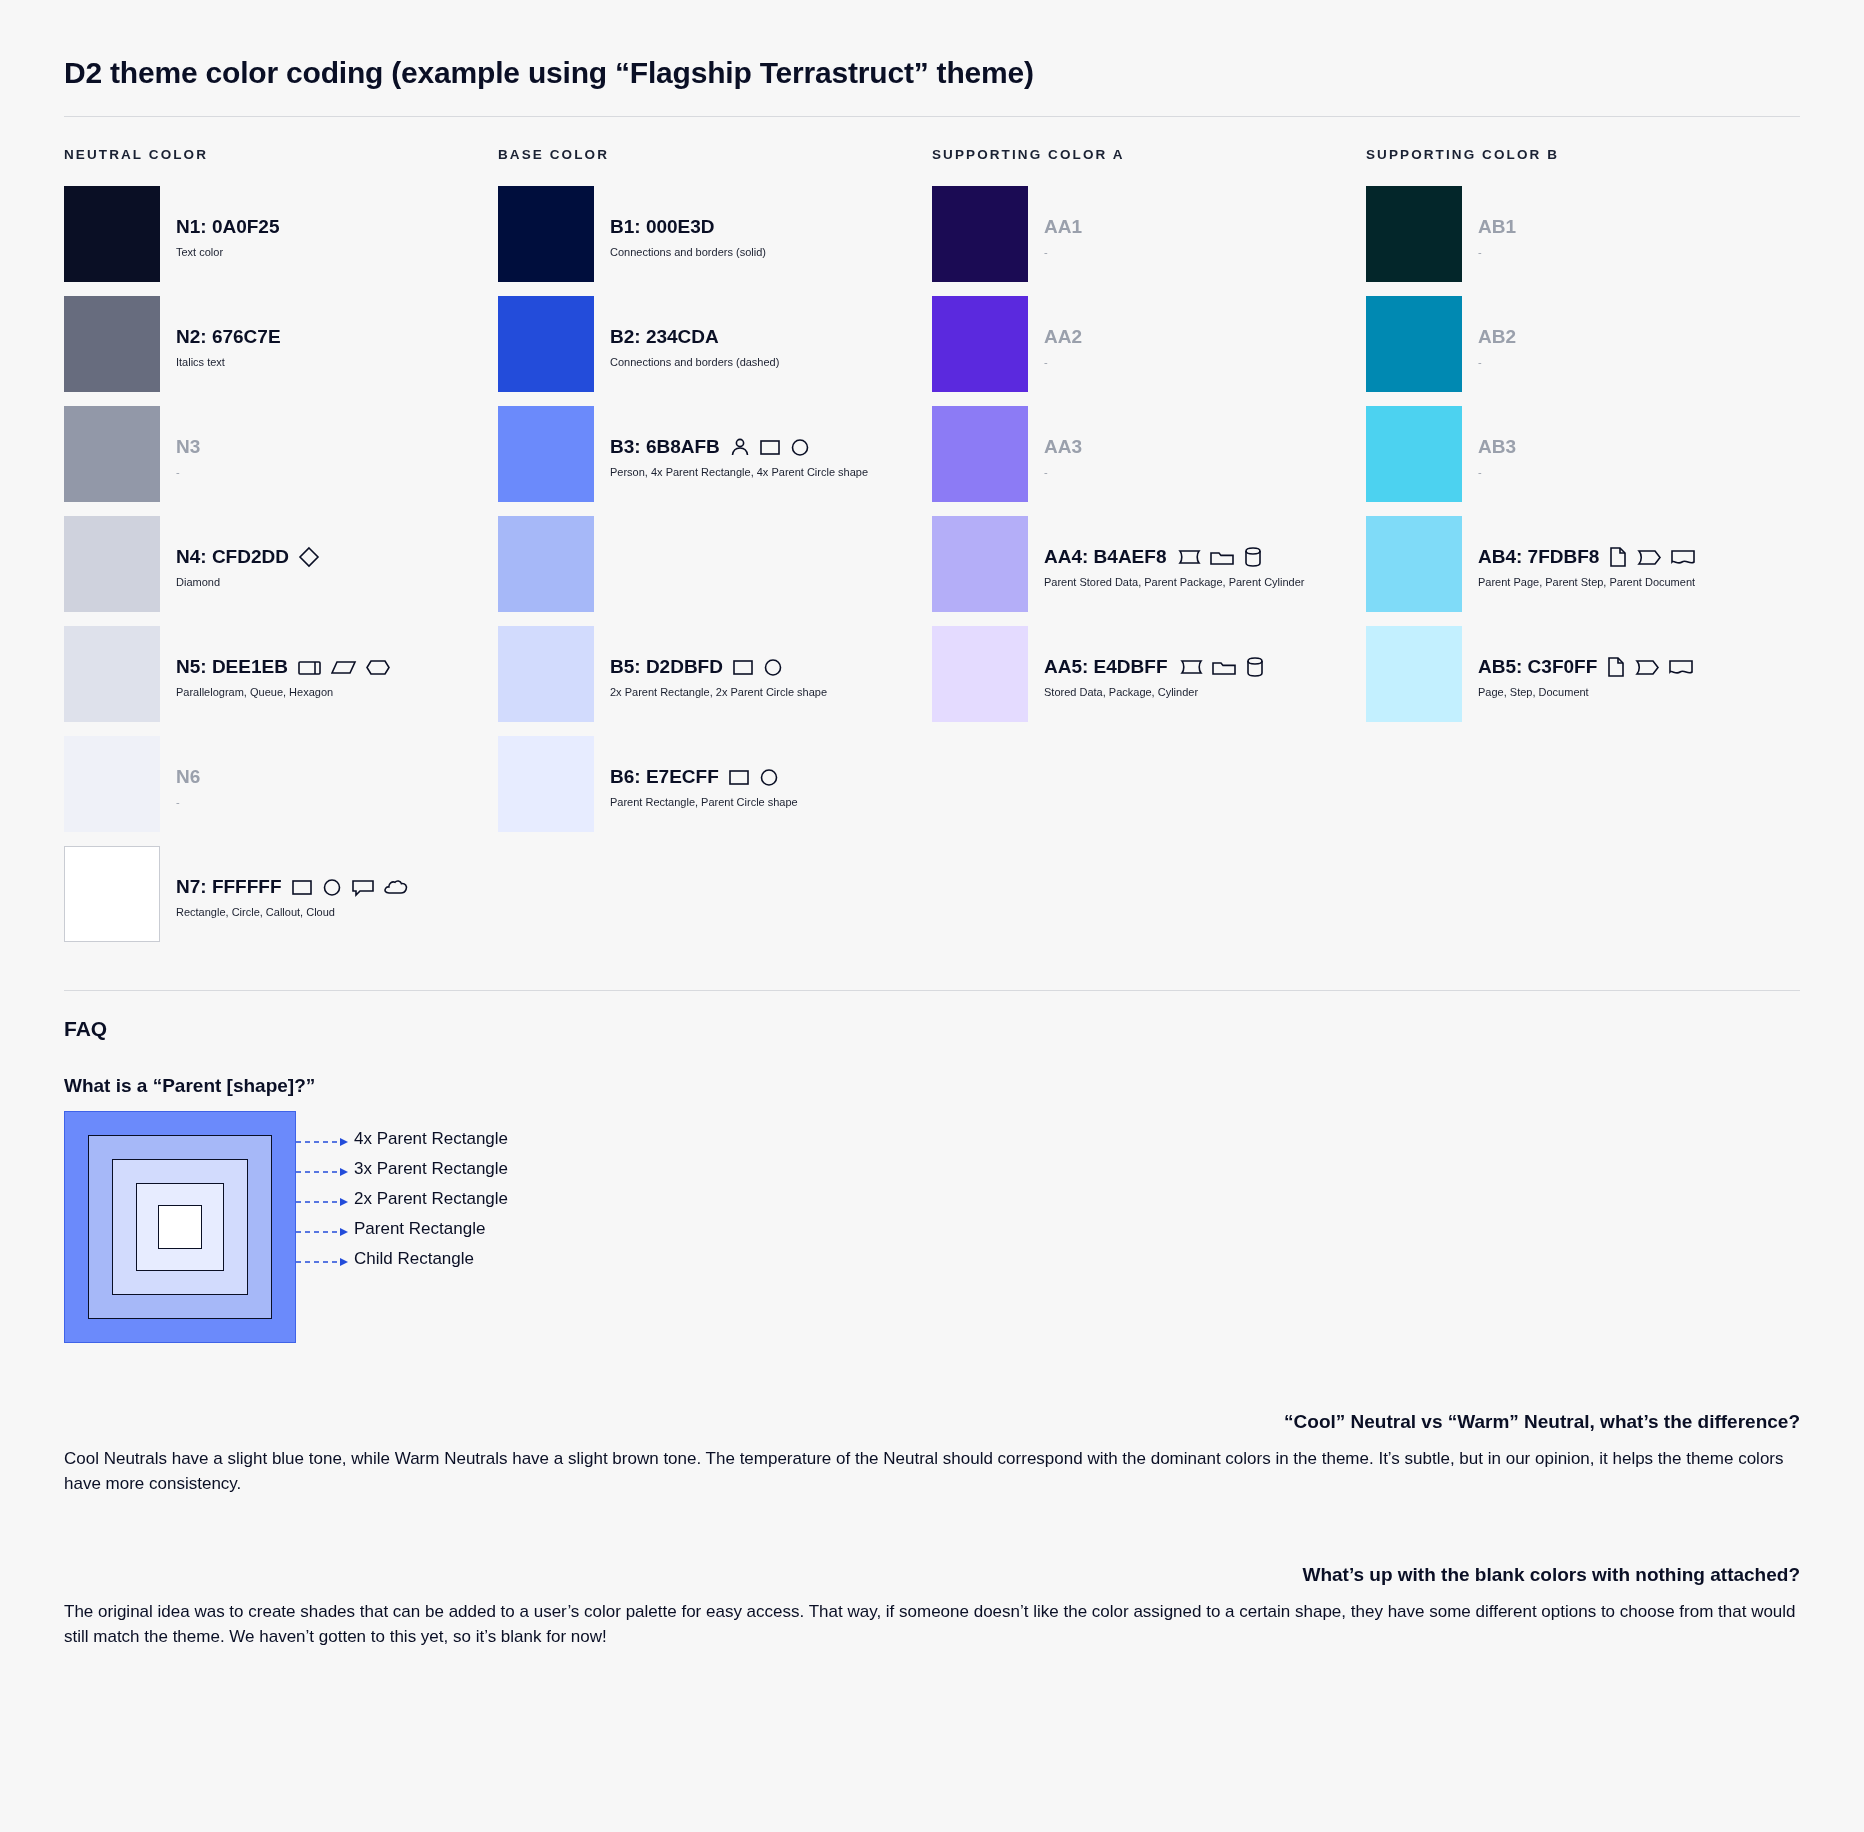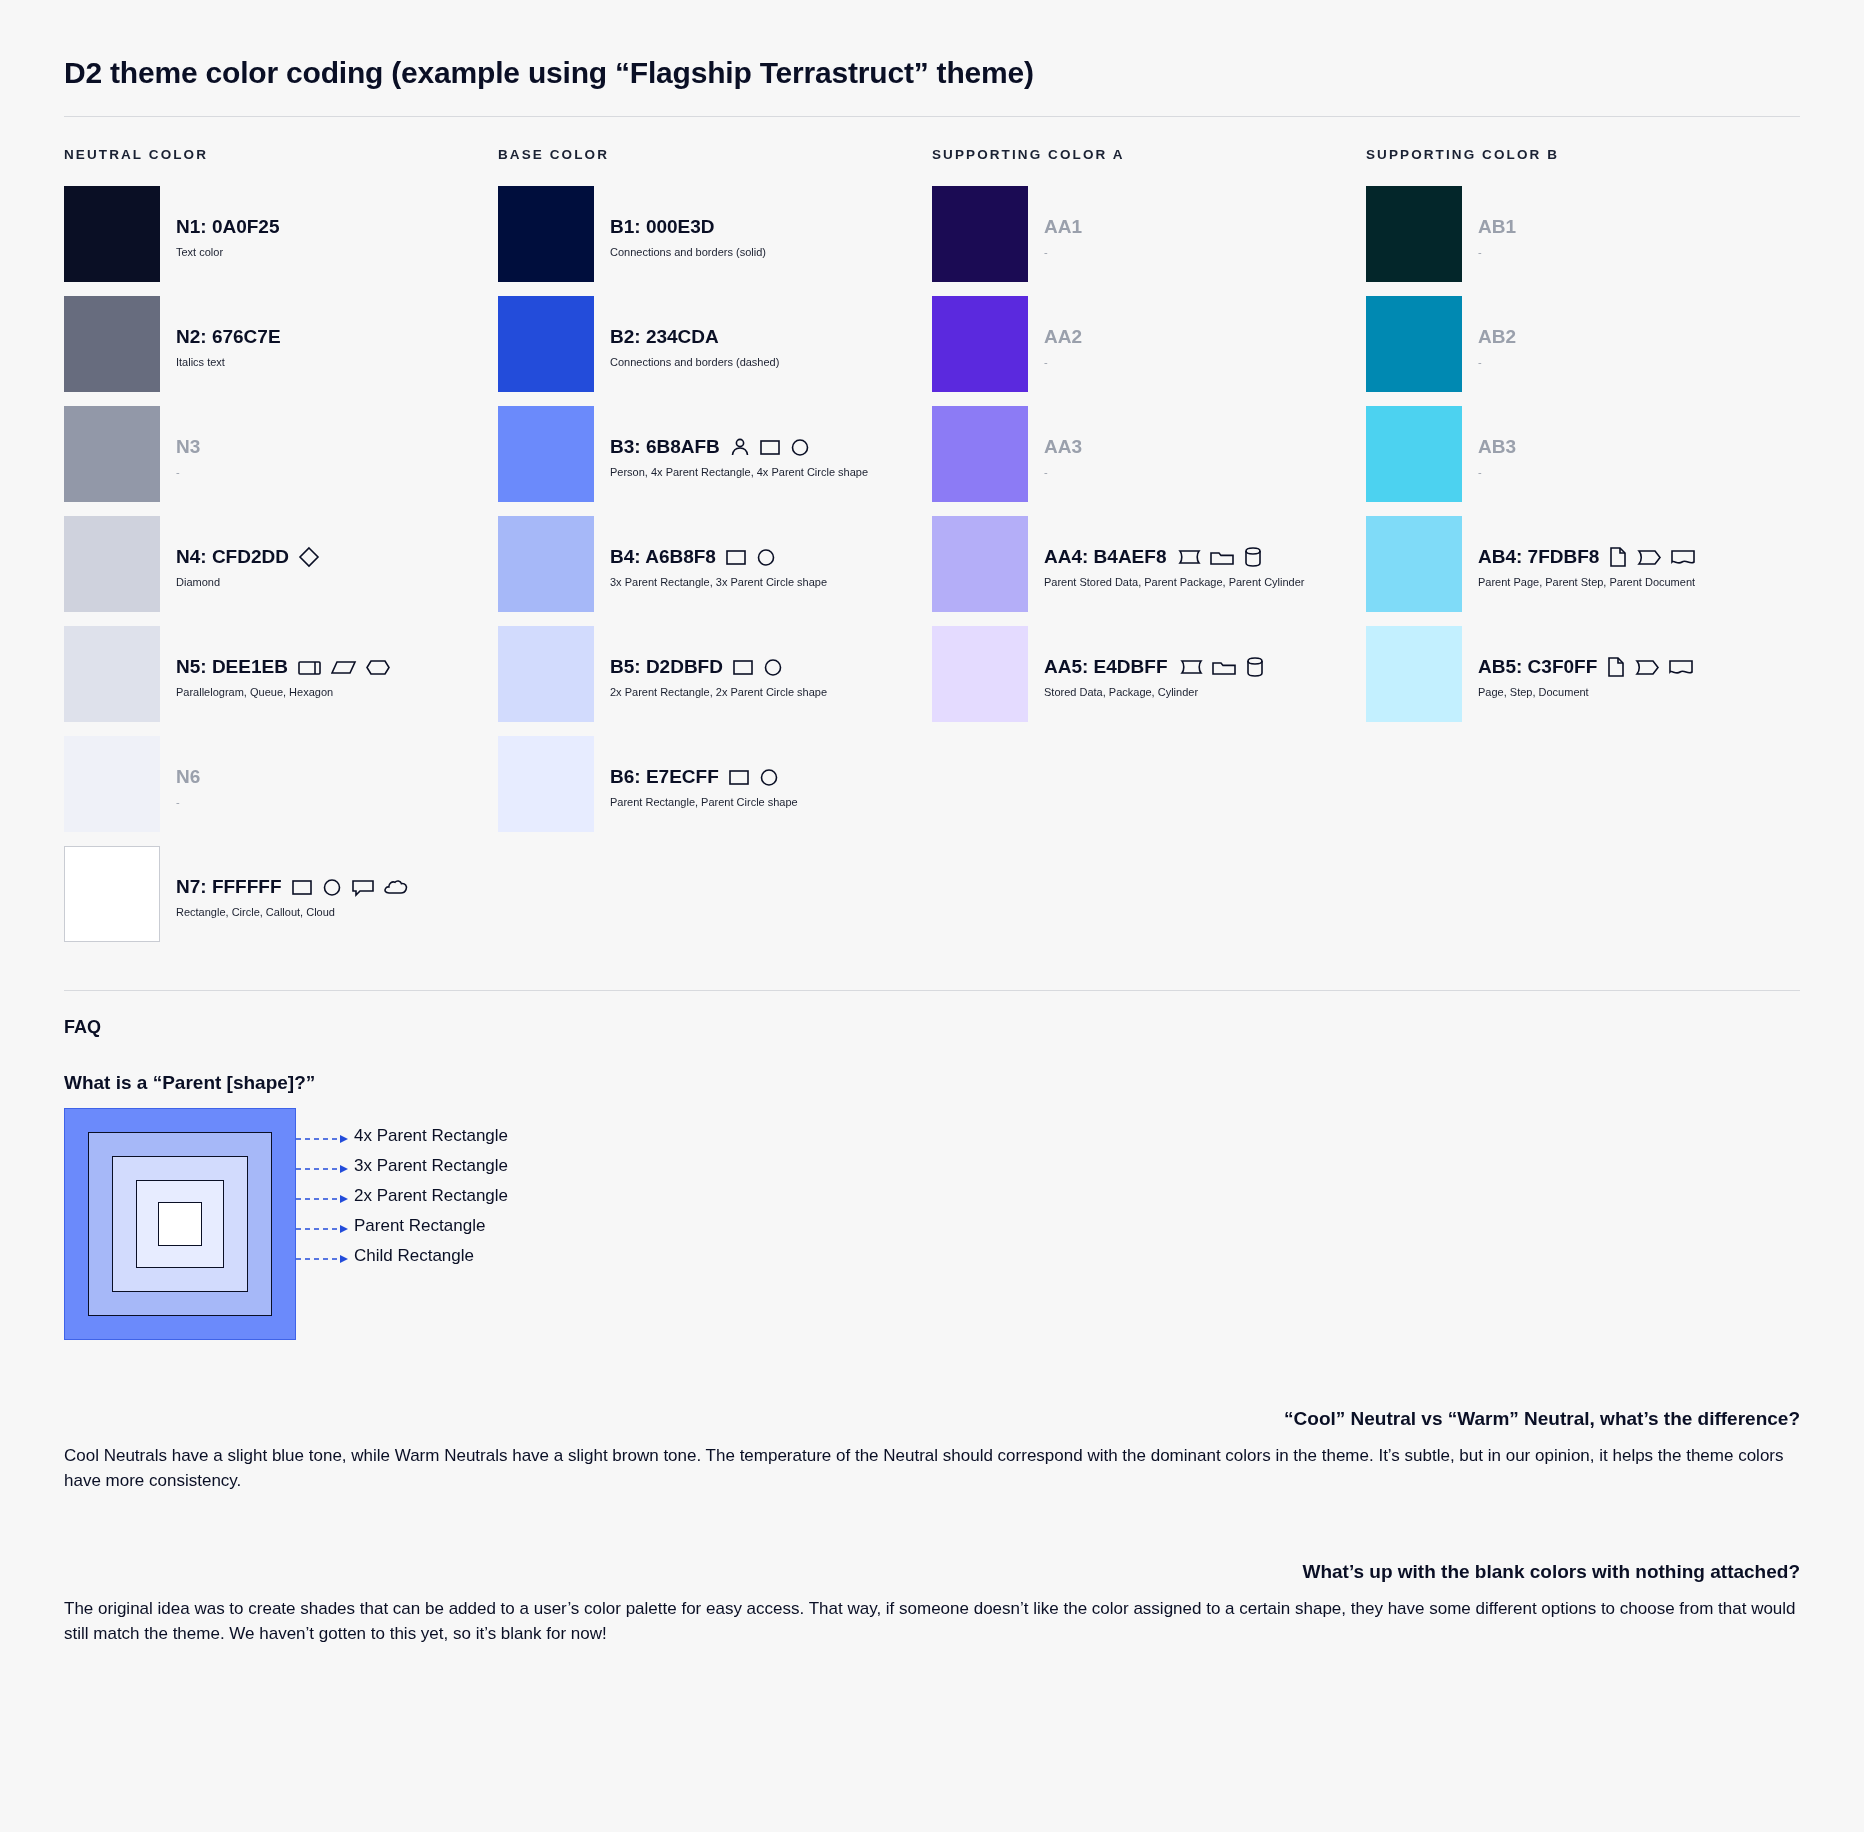--- a/index.html
+++ b/index.html
@@ -70,21 +70,21 @@
     margin-top: 7px;
     color: #1b2030;
     max-width: 300px;
   }
   .swatch-desc.dash { color: #9aa0ac; }
   .icons { display: inline-flex; gap: 8px; align-items: center; }
   .icons svg { display: block; }
 
   
   .faq-rule { height: 1px; background: #d8dade; margin: 34px 0 26px 0; }
-  h2.faq-title { font-size: 18px; font-weight: bold; margin: 0 0 34px 0; }
+  h2.faq-title { font-size: 21px; font-weight: bold; margin: 0 0 34px 0; }
   h3.q {
     font-size: 19px;
     font-weight: bold;
     margin: 0 0 14px 0;
   }
   h3.q2 { margin-top: 68px; text-align: right; }
   p.a {
     font-size: 17px;
     line-height: 1.45;
     margin: 0 0 4px 0;
@@ -272,38 +272,20 @@
                     <circle cx="11" cy="10.5" r="7.5" stroke="#0a0f25" stroke-width="1.6" fill="none"></circle>
                   </svg>
                 </span>
               </span>
             </div>
             <div class="swatch-desc">Person, 4x Parent Rectangle, 4x Parent Circle shape</div>
           </div>
         </div>
         <div class="swatch-row">
           <div class="swatch" style="background: rgb(166, 184, 248);"></div>
-          <div class="swatch-body">
-            <div class="swatch-name">
-              <span>B4: A6B8F8</span>
-              <span class="icons">
-                <span>
-                  <svg width="22" height="20" viewBox="0 0 22 20">
-                    <rect x="2" y="4" width="18" height="13" stroke="#0a0f25" stroke-width="1.6" fill="none"></rect>
-                  </svg>
-                </span>
-                <span>
-                  <svg width="22" height="20" viewBox="0 0 22 20">
-                    <circle cx="11" cy="10.5" r="7.5" stroke="#0a0f25" stroke-width="1.6" fill="none"></circle>
-                  </svg>
-                </span>
-              </span>
-            </div>
-            <div class="swatch-desc">3x Parent Rectangle, 3x Parent Circle shape</div>
-          </div>
         </div>
         <div class="swatch-row">
           <div class="swatch" style="background: rgb(210, 219, 253);"></div>
           <div class="swatch-body">
             <div class="swatch-name">
               <span>B5: D2DBFD</span>
               <span class="icons">
                 <span>
                   <svg width="22" height="20" viewBox="0 0 22 20">
                     <rect x="2" y="4" width="18" height="13" stroke="#0a0f25" stroke-width="1.6" fill="none"></rect>

